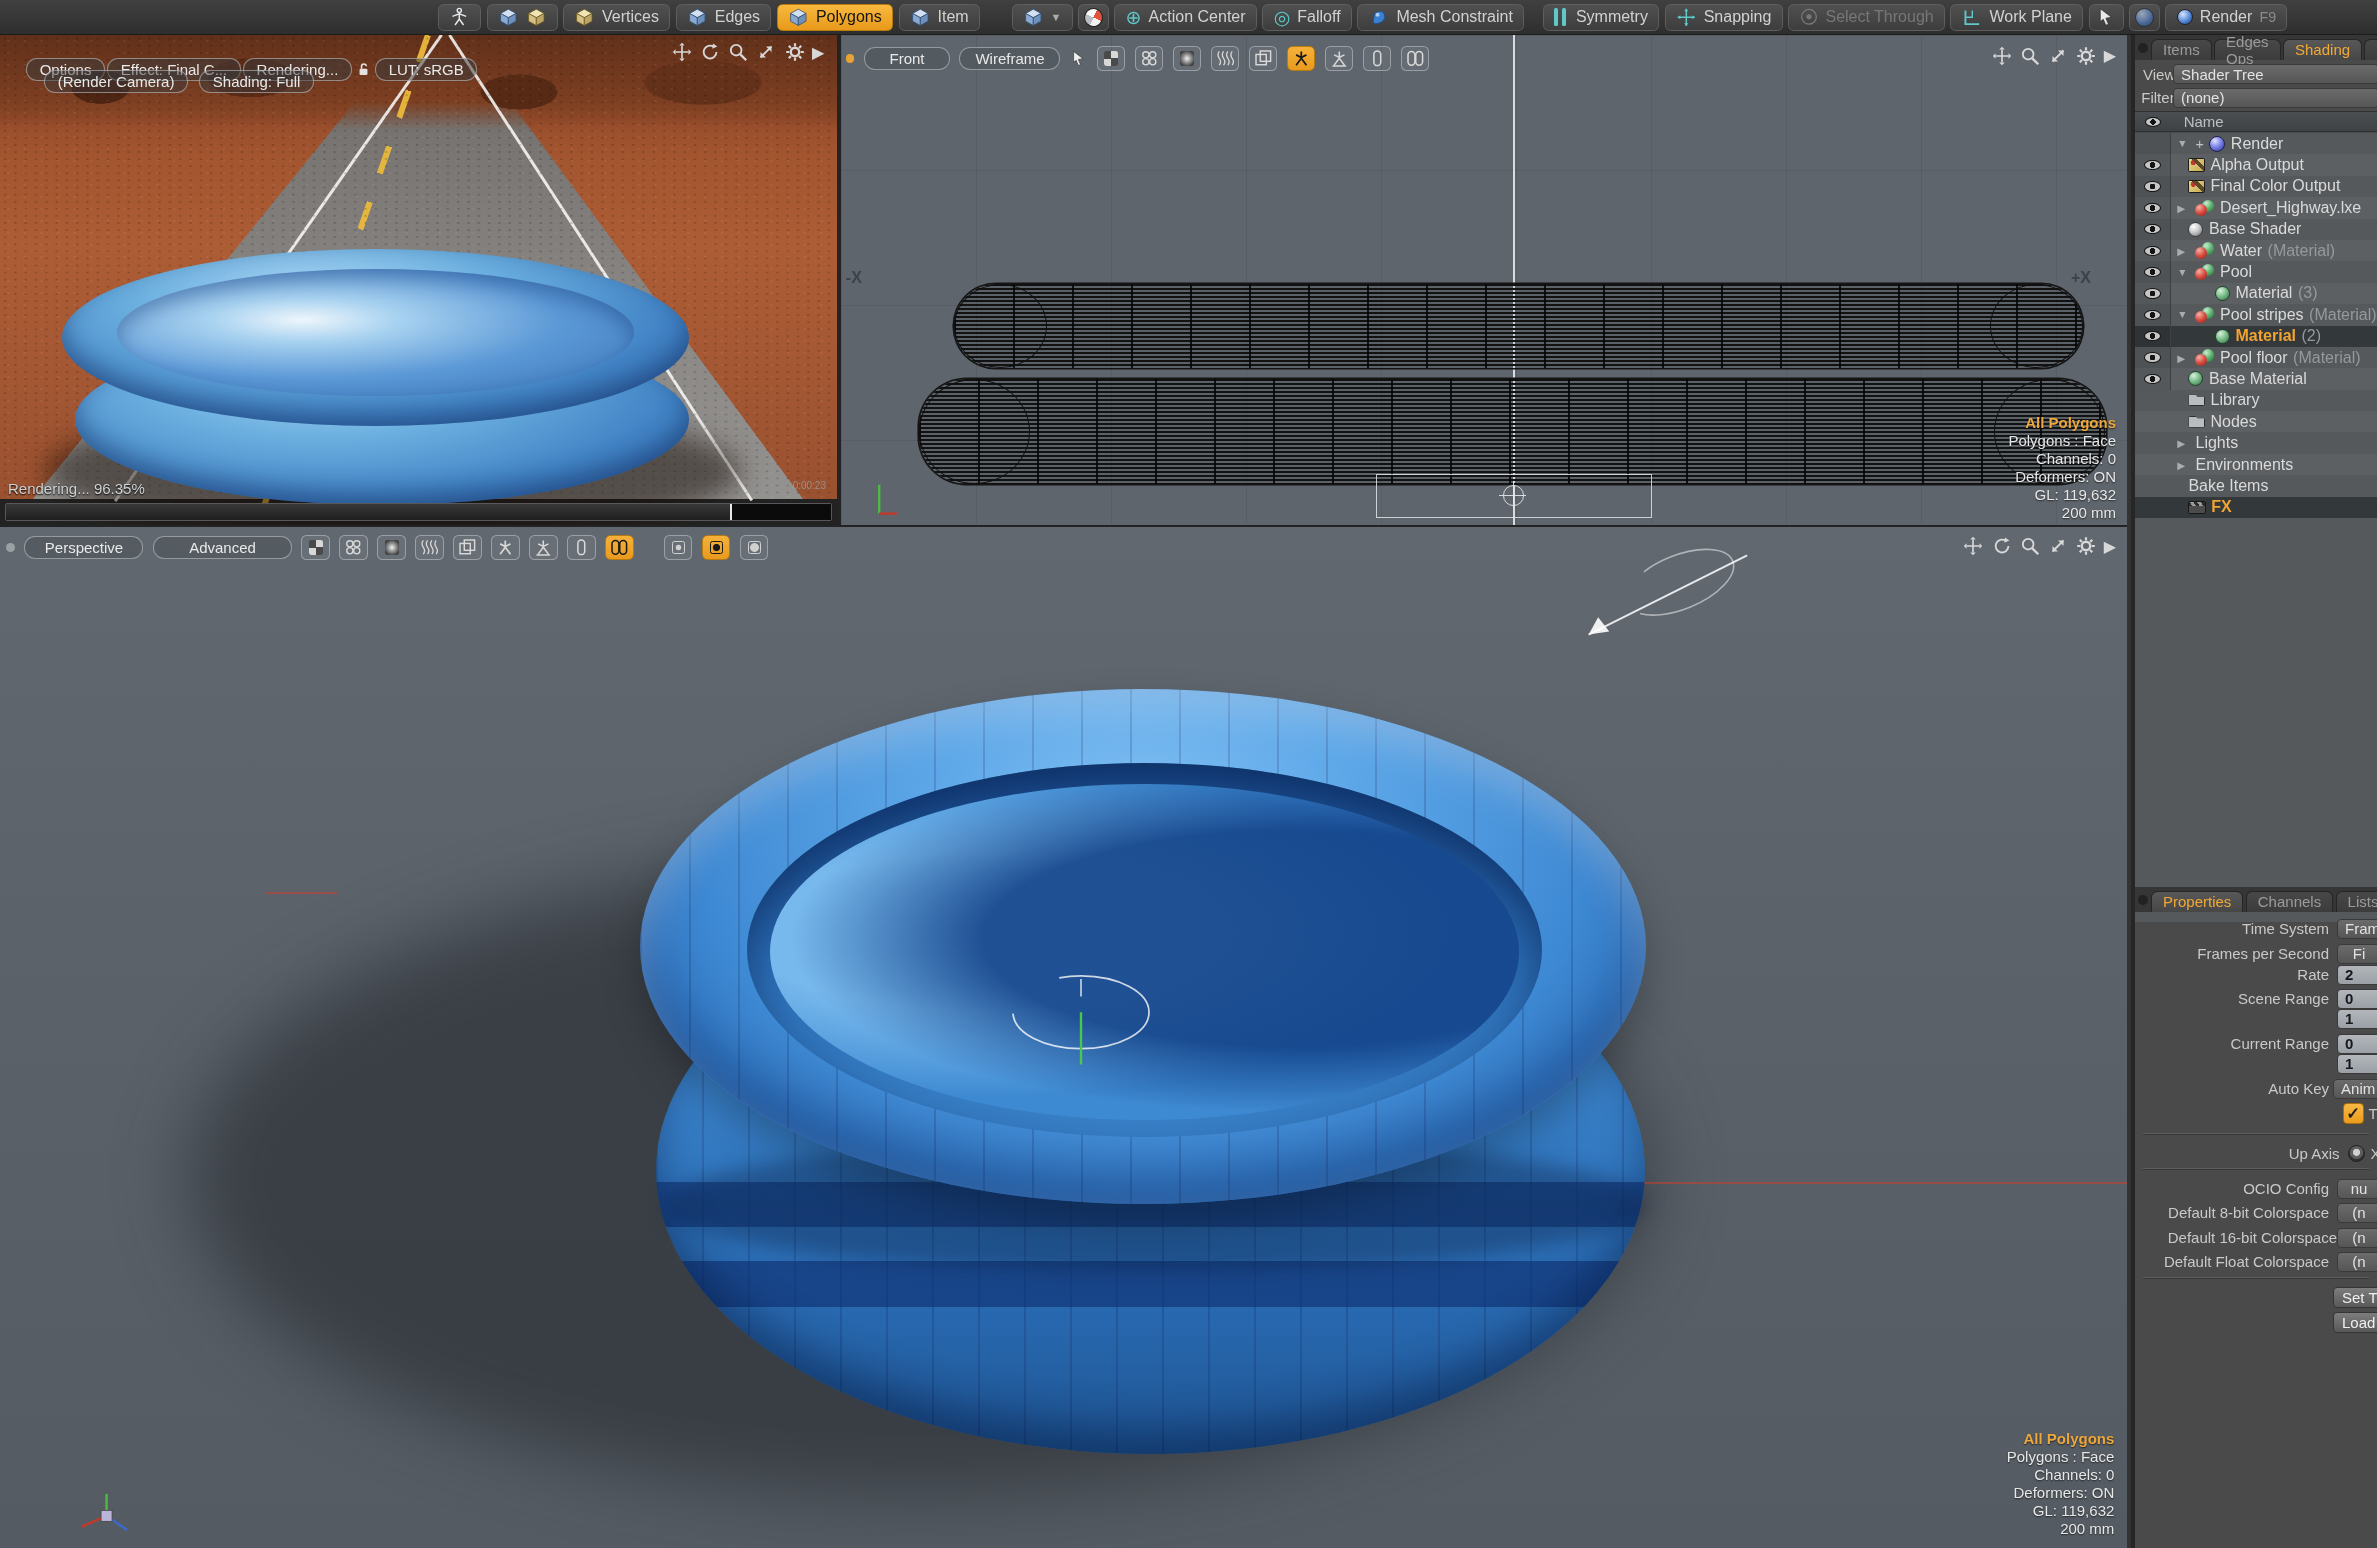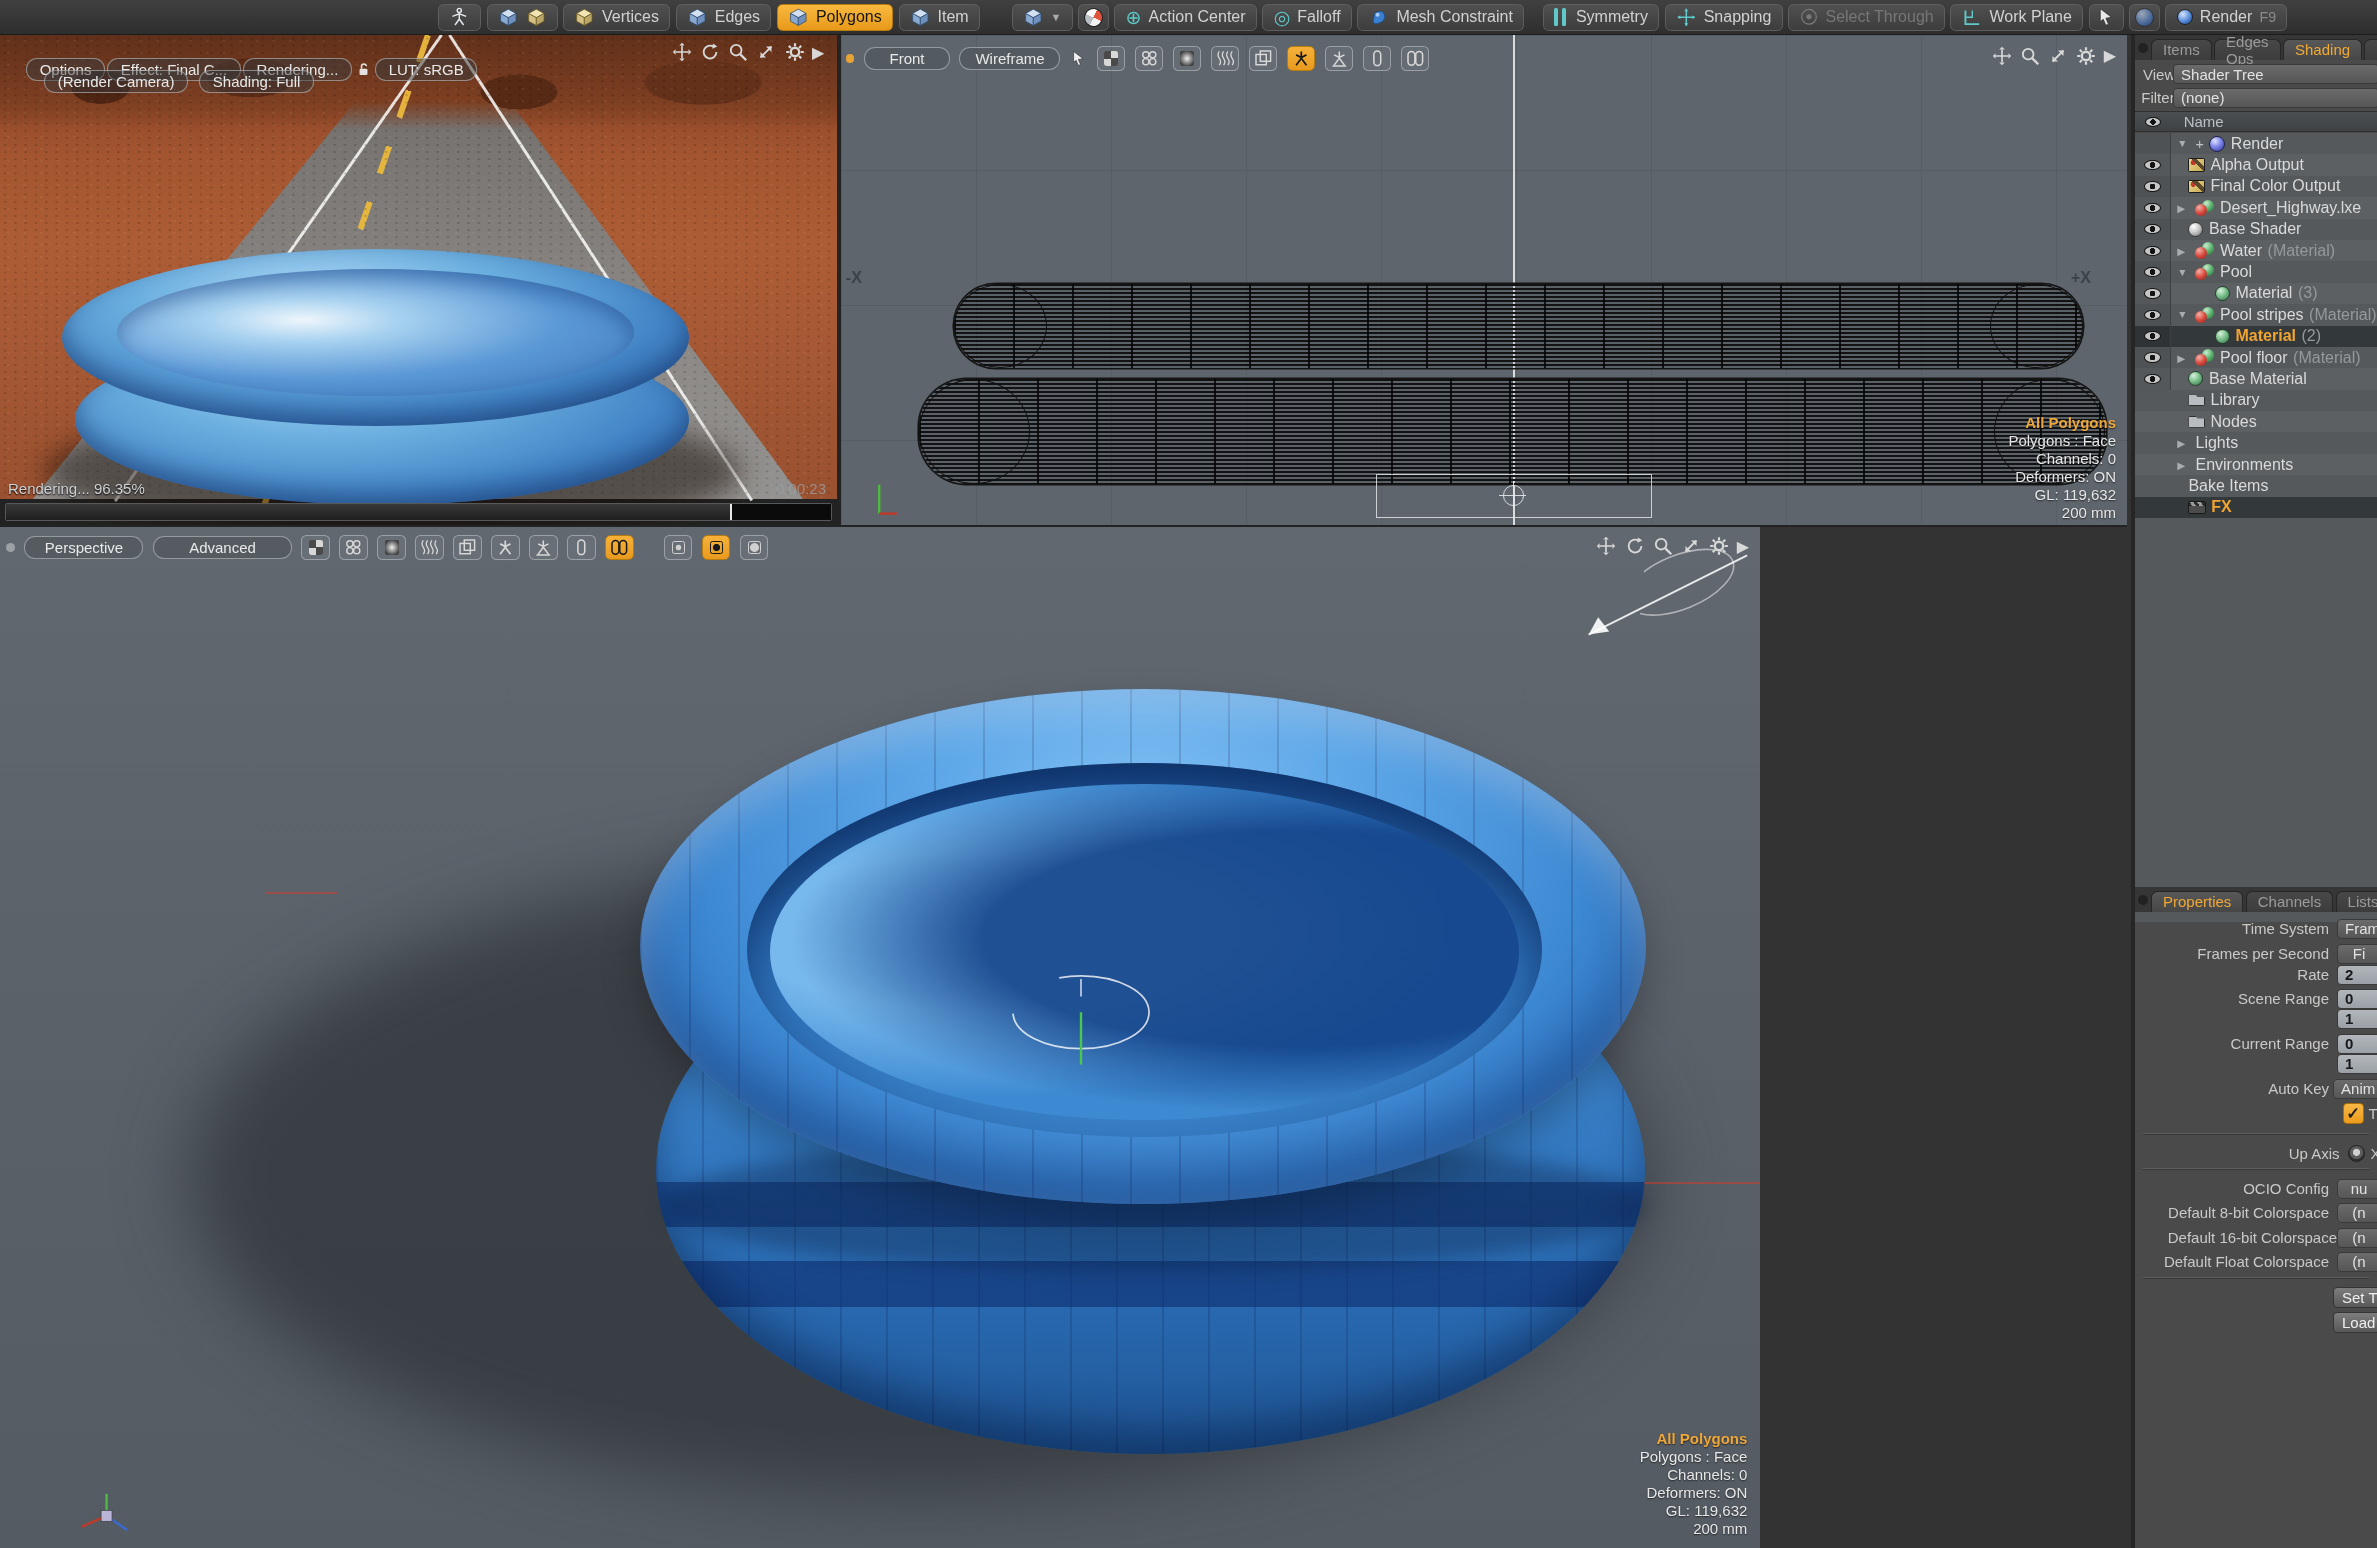--- a/index.html
+++ b/index.html
@@ -69,21 +69,21 @@
     background:radial-gradient(ellipse at 40% 25%, #a8d3f2 0%, #6cb0e0 33%, #4284c6 68%, #2a5fa2 100%);
     box-shadow:inset 0 -11px 24px rgba(10,30,80,.45); }
   .pvwater { position:absolute; left:117px; top:234px; width:517px; height:127px; border-radius:50%;
     background:radial-gradient(ellipse at 36% 40%, #eef6fc 0%, #a8d2f0 20%, #5b98d6 55%, #3a74b8 100%);
     box-shadow:inset 0 8px 20.6px rgba(10,40,100,.35); }
   .rprog { position:absolute; left:4.8px; top:468px; width:827px; height:18px; background:#0b0b0b;
     border:0.8px solid #585858; border-radius:1.6px; }
   .rprog .fill { position:absolute; left:0; top:0; height:100%; width:88%;
     background:linear-gradient(#383838,#1f1f1f); border-right:2.4px solid #e8e8e8; }
   .rlabel { position:absolute; left:8px; top:445px; font-size:15px; color:#cfd3d6; text-shadow:0 0.8px 1.6px #000; }
-  .rtime { position:absolute; right:11px; top:445px; font-size:15px; color:#9aa0a4; opacity:.75; }
+  .rtime { position:absolute; right:11px; top:445px; font-size:10px; color:#9aa0a4; opacity:.75; }
 
   
   .fview { position:absolute; left:841px; top:35px; width:1286px; height:490px; overflow:hidden;
     background:#5e656c;
     background-image:linear-gradient(rgba(0,0,0,.07) 0.8px, transparent 0.8px),
       linear-gradient(90deg, rgba(0,0,0,.07) 0.8px, transparent 0.8px);
     background-size:135px 135px; }
   .tube { position:absolute; border-radius:48px;
     background:repeating-linear-gradient(180deg,#121212 0 1.6px, rgba(18,18,18,.05) 1.6px 4px);
     box-shadow:0 0 0 1.6px #141414; overflow:hidden; }
@@ -94,21 +94,21 @@
   .axlbl { position:absolute; font-size:16px; color:#3c4248; font-weight:bold; }
   .wplane { position:absolute; left:535px; top:439px; width:276px; height:44px;
     border:1.6px solid rgba(225,228,230,.85); }
   .wpcirc { position:absolute; left:662px; top:450px; width:20.6px; height:20.6px; border-radius:50%;
     border:1.6px solid rgba(230,232,234,.9); }
   .wpcirc::before { content:""; position:absolute; left:8.7px; top:-4.8px; width:1.6px; height:27px; background:rgba(230,232,234,.9); }
   .wpcirc::after { content:""; position:absolute; top:8.7px; left:-4.8px; height:1.6px; width:27px; background:rgba(230,232,234,.9); }
   .minigizmoF { position:absolute; left:27px; top:437px; width:48px; height:48px; }
 
   
-  .pview { position:absolute; left:0; top:527px; width:1760px; height:1022px; overflow:hidden;
+  .pview { position:absolute; left:0; top:527px; width:2127px; height:1022px; overflow:hidden;
     background:linear-gradient(180deg,#61686f 0%, #5b626a 40%, #545b62 100%); }
   .pshadow { position:absolute; left:190px; top:333px; width:1458px; height:634px; border-radius:50%;
     background:rgba(32,37,42,.55); filter:blur(36px); }
   .tubeB { position:absolute; left:656px; top:360px; width:989px; height:567px; border-radius:50%;
     background:
       linear-gradient(180deg, rgba(0,0,0,0) 0 52%, rgba(12,44,110,.55) 52% 60%, rgba(0,0,0,0) 60% 66%, rgba(12,44,110,.6) 66% 74%, rgba(0,0,0,0) 74%),
       repeating-linear-gradient(90deg, rgba(0,0,40,.14) 0 1.6px, transparent 1.6px 46px),
       linear-gradient(180deg,#4a93d8 0%, #3c84cc 30%, #2f74bc 55%, #2766ac 78%, #1e5492 100%);
     box-shadow:inset 0 -24px 40px rgba(0,15,50,.4); }
   .gapShade { position:absolute; left:665px; top:610px; width:982px; height:135px; border-radius:50%;

